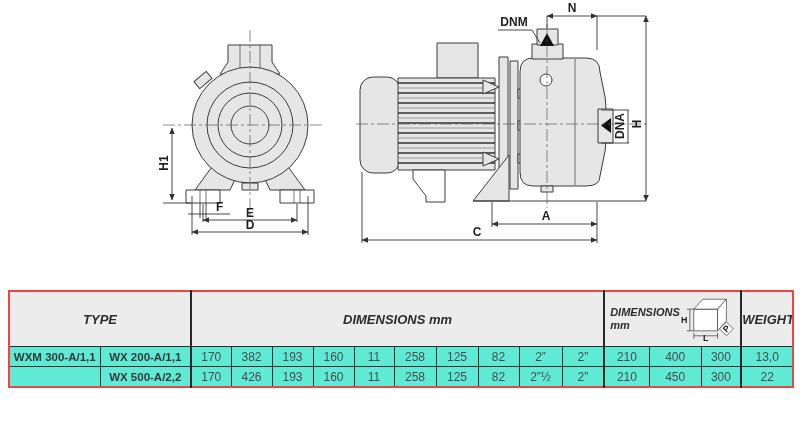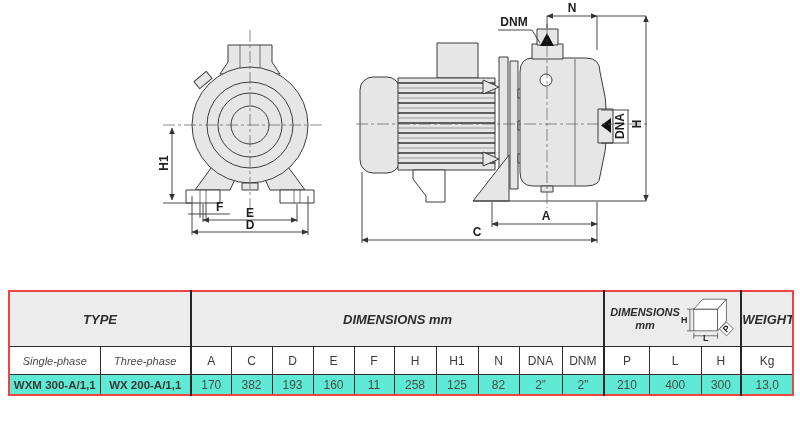--- a/index.html
+++ b/index.html
@@ -27,21 +27,21 @@
               vertical-align:middle;overflow:hidden;white-space:nowrap;}
   .group-row th{height:54px;background:#ececec;font-style:italic;font-weight:bold;
               font-size:13px;color:#2d2d2d;}
   .sub-row th{height:27px;background:#fff;font-weight:normal;font-size:12px;color:#3a3a3a;}
   .sub-row th.phase{font-style:italic;font-size:11px;color:#4a4a4a;}
   .spec-table tbody td{height:19px;font-size:12px;color:#4c4c4c;background:#fff;}
   .spec-table tbody td.type-cell{font-weight:bold;font-size:11.5px;color:#383838;}
   .spec-table tbody tr.shade td{background:#5eead4;}
   .gb{border-left:2px solid #262626 !important;}
   .pack-cell-inner{display:flex;align-items:center;justify-content:space-between;padding:0 5px;}
-  .pack-text{text-align:center;font-size:11px;line-height:1.2;font-style:italic;font-weight:bold;color:#2d2d2d;}
+  .pack-text{text-align:left;font-size:11px;line-height:1.2;font-style:italic;font-weight:bold;color:#2d2d2d;}
   .box-lbl{font-size:9px;font-weight:bold;fill:#1d1d1d;font-style:normal;}
 </style>
 </head>
 <body>
 
 <div class="page">
 
   <svg class="drawings" width="800" height="270" viewBox="0 0 800 270">
     <defs>
       <marker id="ar" viewBox="0 0 10 10" refX="8.5" refY="5" markerWidth="8" markerHeight="8" orient="auto-start-reverse">
@@ -196,53 +196,53 @@
                 <polygon points="47,26 54,33 47,40 40,33" fill="#fff"></polygon>
               </g>
               <text class="box-lbl" x="1" y="27">H</text>
               <text class="box-lbl" x="26" y="45" text-anchor="middle">L</text>
               <text class="box-lbl" x="47" y="36" text-anchor="middle" transform="rotate(-45 47 33)">P</text>
             </svg>
           </div>
         </th>
         <th class="gb">WEIGHT</th>
       </tr>
-      <tr class="sub-row">
-        <th class="phase">Single-phase</th>
-        <th class="phase">Three-phase</th>
-        <th class="gb">A</th>
-        <th>C</th>
-        <th>D</th>
-        <th>E</th>
-        <th>F</th>
-        <th>H</th>
-        <th>H1</th>
-        <th>N</th>
-        <th>DNA</th>
-        <th>DNM</th>
-        <th class="gb">P</th>
-        <th>L</th>
-        <th>H</th>
-        <th class="gb">Kg</th>
-      </tr>
     </thead>
     <tbody>
         <tr class="shade">
           <td class="type-cell">WXM 300-A/1,1</td>
           <td class="type-cell">WX 200-A/1,1</td>
           <td class="gb">170</td>
           <td>382</td>
           <td>193</td>
           <td>160</td>
           <td>11</td>
           <td>258</td>
           <td>125</td>
           <td>82</td>
           <td>2”</td>
           <td>2”</td>
           <td class="gb">210</td>
           <td>400</td>
           <td>300</td>
           <td class="gb">13,0</td>
         </tr>
+        <tr class="shade">
+          <td class="type-cell"></td>
+          <td class="type-cell">WX 500-A/2,2</td>
+          <td class="gb">170</td>
+          <td>426</td>
+          <td>193</td>
+          <td>160</td>
+          <td>11</td>
+          <td>258</td>
+          <td>125</td>
+          <td>82</td>
+          <td>2”½</td>
+          <td>2”</td>
+          <td class="gb">210</td>
+          <td>450</td>
+          <td>300</td>
+          <td class="gb">22</td>
+        </tr>
       </tbody>
   </table>
 </div>
 
 </body></html>

